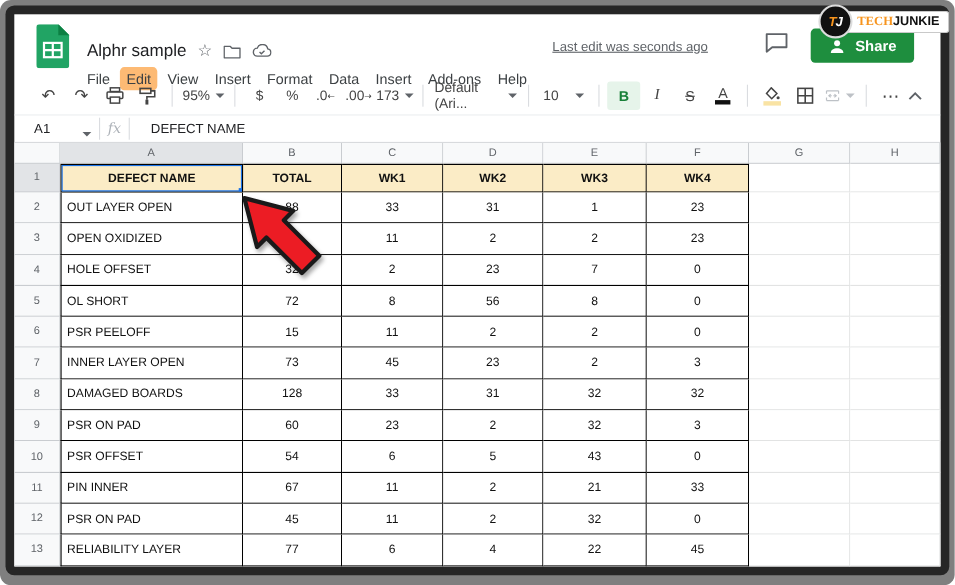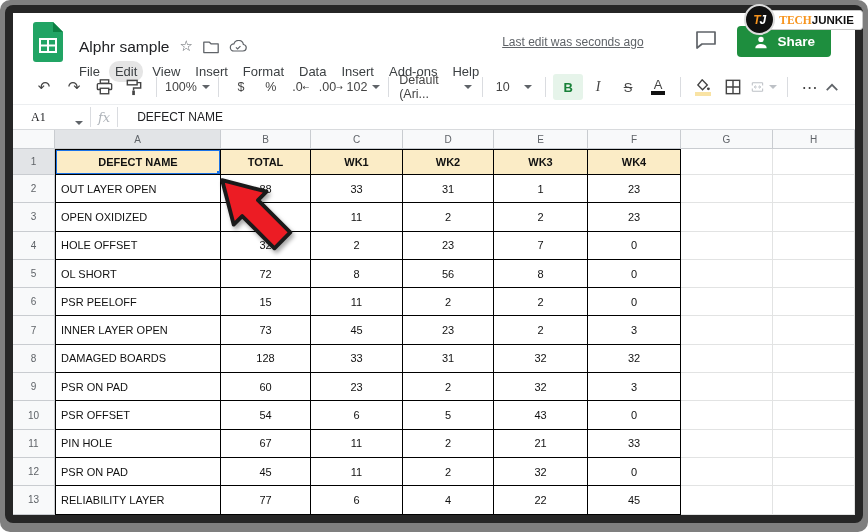--- a/index.html
+++ b/index.html
@@ -12,21 +12,21 @@
   
   .titlebar{height:57px;display:flex;align-items:center;padding-left:20px;box-sizing:border-box;}
   .sheets-logo{width:30px;height:40px;margin-right:16px;flex:none;}
   .tb-mid{display:flex;flex-direction:column;margin-top:34px;}
   .title-row{display:flex;align-items:center;gap:10px;height:26px;}
   .doc-title{font-size:15.5px;color:#202124;}
   .t-icon{color:#5f6368;display:flex;align-items:center;}
   .star{font-family:"DejaVu Sans",sans-serif;font-size:15px;margin-top:-2px;}
   .menu-row{display:flex;align-items:center;height:24px;margin-left:-6px;}
   .menu-item{font-size:13px;color:#3c4043;padding:3px 6px;border-radius:4px;margin-right:3px;cursor:default;}
-  .menu-item.active{background:#e5e5e5;border-radius:10px;}
+  .menu-item.active{background:#fdba74;}
   .last-edit{font-size:12px;color:#5f6368;text-decoration:underline;margin-left:14px;white-space:nowrap;}
   .tb-right{margin-left:auto;display:flex;align-items:center;gap:20px;padding-right:24px;}
   .share-btn{display:flex;align-items:center;gap:8px;background:#1e8e3e;color:#fff;border-radius:4px;
              padding:8px 16px;font-size:13.5px;font-weight:bold;}
 
   
   .toolbar{height:35px;display:flex;align-items:center;padding-left:16px;border-bottom:1px solid #eceef0;
            box-sizing:border-box;color:#444;}
   .tbtn{display:flex;align-items:center;justify-content:center;min-width:24px;height:26px;padding:0 3px;
         color:#444;font-size:13px;}
@@ -45,21 +45,21 @@
   .a-btn{flex-direction:column;line-height:11px;}
   .a-bar{width:14px;height:4px;background:#111;margin-top:1px;}
   .fill-btn{flex-direction:column;line-height:11px;}
   .fill-bar{width:16px;height:4px;background:#f9e3a4;margin-top:1px;}
   .more-dots{font-family:"DejaVu Sans",sans-serif;font-size:16px;letter-spacing:1px;color:#444;}
   .collapse{margin-left:auto;margin-right:16px;display:flex;align-items:center;}
 
   
   .fbar{height:25px;display:flex;align-items:center;border-bottom:1px solid #d8dadd;box-sizing:border-box;
         padding-left:18px;font-size:12px;color:#202124;}
-  .cellref{width:52px;display:flex;align-items:flex-end;justify-content:space-between;font-family:Liberation Serif, serif;}
+  .cellref{width:52px;display:flex;align-items:flex-end;justify-content:space-between;}
   .fx{font-family:"DejaVu Serif",serif;font-style:italic;color:#aeb3b9;font-size:13px;}
   .fvalue{margin-left:12px;}
 
   
   .grid{display:grid;grid-template-columns:42px 166px 90px 92px 91px 94px 93px 92px 82px;
         grid-template-rows:19px 26px repeat(12,28.3px);height:385px;}
   .corner{background:#f8f9fa;border-right:1px solid #c9ccd0;border-bottom:1px solid #c9ccd0;}
   .ch{background:#f8f9fa;color:#5f6368;font-size:10px;display:flex;align-items:center;justify-content:center;
       border-right:1px solid #c9ccd0;border-bottom:1px solid #c9ccd0;box-sizing:border-box;}
   .ch.hl{background:#e2e4e7;}
@@ -173,36 +173,36 @@
         </span>
         <span class="tbtn">
           <svg width="16" height="17" viewBox="0 0 18 19">
               <rect x="1.5" y="1.5" width="11" height="5" fill="none" stroke="#444" stroke-width="1.6"></rect>
               <path d="M12.5 4h4v6h-8v3" fill="none" stroke="#444" stroke-width="1.6"></path>
               <rect x="7" y="13" width="3" height="5" fill="#444"></rect>
             </svg>
         </span>
         <div class="tdiv"></div>
         <span class="tbtn zoom-box">
-          <span>100%</span>
+          <span>95%</span>
             <span class="caret"></span>
         </span>
         <div class="tdiv"></div>
         <span class="tbtn fmt">$</span>
         <span class="tbtn fmt">%</span>
         <span class="tbtn fmt">
             <span>.0</span>
             <span class="tinyarrow">←</span>
           </span>
         <span class="tbtn fmt">
             <span>.00</span>
             <span class="tinyarrow">→</span>
           </span>
         <span class="tbtn fmt">
-            <span>102</span>
+            <span>173</span>
             <span class="caret"></span>
           </span>
         <div class="tdiv"></div>
         <span class="tbtn font-box">
           <span>Default (Ari...</span>
             <span class="caret"></span>
         </span>
         <div class="tdiv"></div>
         <span class="tbtn size-box">
           <span>10</span>
@@ -351,21 +351,21 @@
           <div class="ch">10</div>
           <div class="c blk blk-l namecol">PSR OFFSET</div>
           <div class="c blk">54</div>
           <div class="c blk">6</div>
           <div class="c blk">5</div>
           <div class="c blk">43</div>
           <div class="c blk">0</div>
           <div class="c"></div>
           <div class="c"></div>
           <div class="ch">11</div>
-          <div class="c blk blk-l namecol">PIN HOLE</div>
+          <div class="c blk blk-l namecol">PIN INNER</div>
           <div class="c blk">67</div>
           <div class="c blk">11</div>
           <div class="c blk">2</div>
           <div class="c blk">21</div>
           <div class="c blk">33</div>
           <div class="c"></div>
           <div class="c"></div>
           <div class="ch">12</div>
           <div class="c blk blk-l namecol">PSR ON PAD</div>
           <div class="c blk">45</div>

